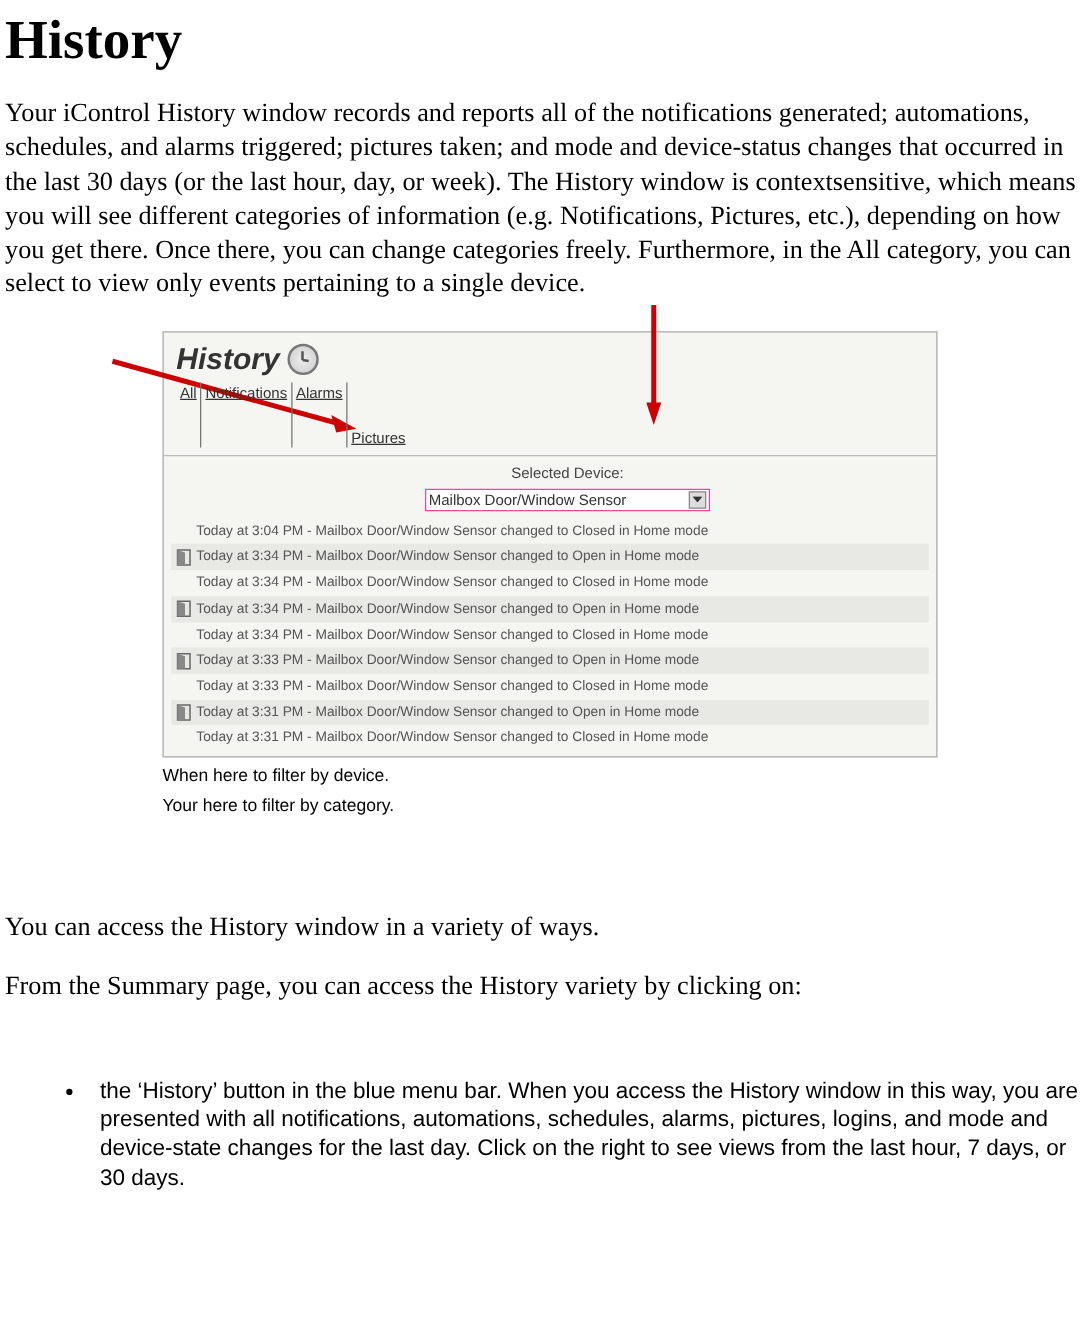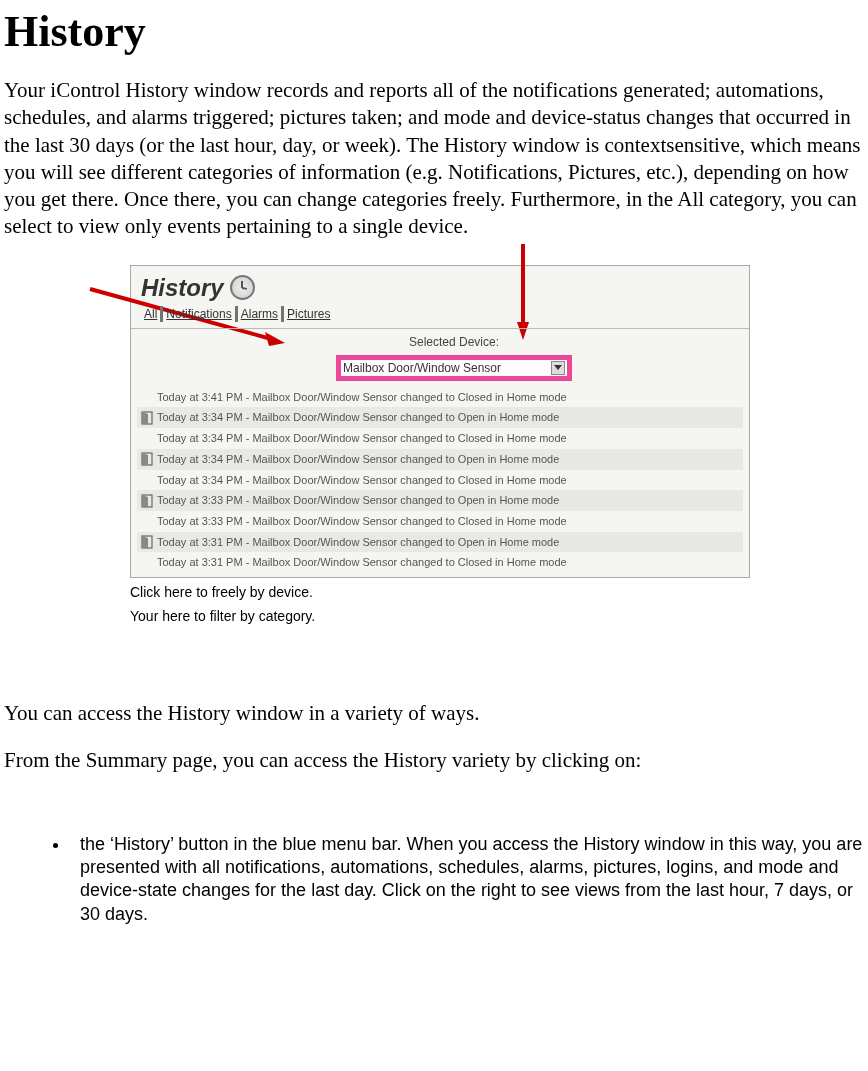--- a/index.html
+++ b/index.html
@@ -90,24 +90,25 @@
       font-family: Arial, Helvetica, sans-serif;
       font-size: 12px;
       gap: 0;
       position: relative;
       z-index: 2;
     }
     .tab-item {
       padding: 1px 3px;
       color: #333;
       text-decoration: underline;
-      border-right: 3px solid #737373;
+      border-right: 1px solid #737373;
     }
     .tab-item:last-child {
       border-right: none;
+      margin-top: 36px;
     }
     .tab-item.active {
       text-decoration: underline;
     }
     .device-selector-row {
       display: flex;
       align-items: center;
       gap: 6px;
       padding: 6px 12px 6px 40px;
       font-family: Arial, Helvetica, sans-serif;
@@ -116,21 +117,21 @@
       position: relative;
       z-index: 2;
       flex-direction: column;
     }
     .device-select {
       padding: 1px 2px;
       font-family: Arial, Helvetica, sans-serif;
       font-size: 12px;
       color: #333;
       background: #fefefe;
-      border: 5px solid #ec4899;
+      border: 1px solid #ec4899;
       display: inline-flex;
       align-items: flex-start;
       gap: 50px;
       position: relative;
       z-index: 2;
     }
     .dropdown-arrow {
       width: 14px;
       height: 14px;
       background: #ddd;
@@ -264,21 +265,21 @@
     </div>
 
     <div class="history-list" id="history-list">
         <div class="history-row">
           <span class="door-icon empty">
             <svg viewBox="0 0 12 14">
               <rect x="1" y="1" width="10" height="12" fill="none" stroke="#666" stroke-width="1.2"></rect>
               <polygon points="1,1 7,3 7,13 1,13" fill="#888"></polygon>
             </svg>
           </span>
-          <span>Today at 3:41 PM - Mailbox Door/Window Sensor changed to Closed in Home mode</span>
+          <span>Today at 3:04 PM - Mailbox Door/Window Sensor changed to Closed in Home mode</span>
         </div>
         <div class="history-row alt">
           <span class="door-icon">
             <svg viewBox="0 0 12 14">
               <rect x="1" y="1" width="10" height="12" fill="none" stroke="#666" stroke-width="1.2"></rect>
               <polygon points="1,1 7,3 7,13 1,13" fill="#888"></polygon>
             </svg>
           </span>
           <span>Today at 3:34 PM - Mailbox Door/Window Sensor changed to Open in Home mode</span>
         </div>
@@ -343,21 +344,21 @@
               <polygon points="1,1 7,3 7,13 1,13" fill="#888"></polygon>
             </svg>
           </span>
           <span>Today at 3:31 PM - Mailbox Door/Window Sensor changed to Closed in Home mode</span>
         </div>
       </div>
 
   </div>
 </div>
 
-<p class="caption">Click here to freely by device.</p>
+<p class="caption">When here to filter by device.</p>
 <p class="caption">Your here to filter by category.</p>
 
 <p class="body-para">You can access the History window in a variety of ways.</p>
 <p class="body-para-2">From the Summary page, you can access the History variety by clicking on:</p>
 
 <ul class="bullet-list">
   <li>the ‘History’ button in the blue menu bar. When you access the History window in this way, you are presented with all notifications, automations, schedules, alarms, pictures, logins, and mode and device-state changes for the last day. Click on the right to see views from the last hour, 7 days, or 30 days.</li>
 </ul>
 
 </body></html>

